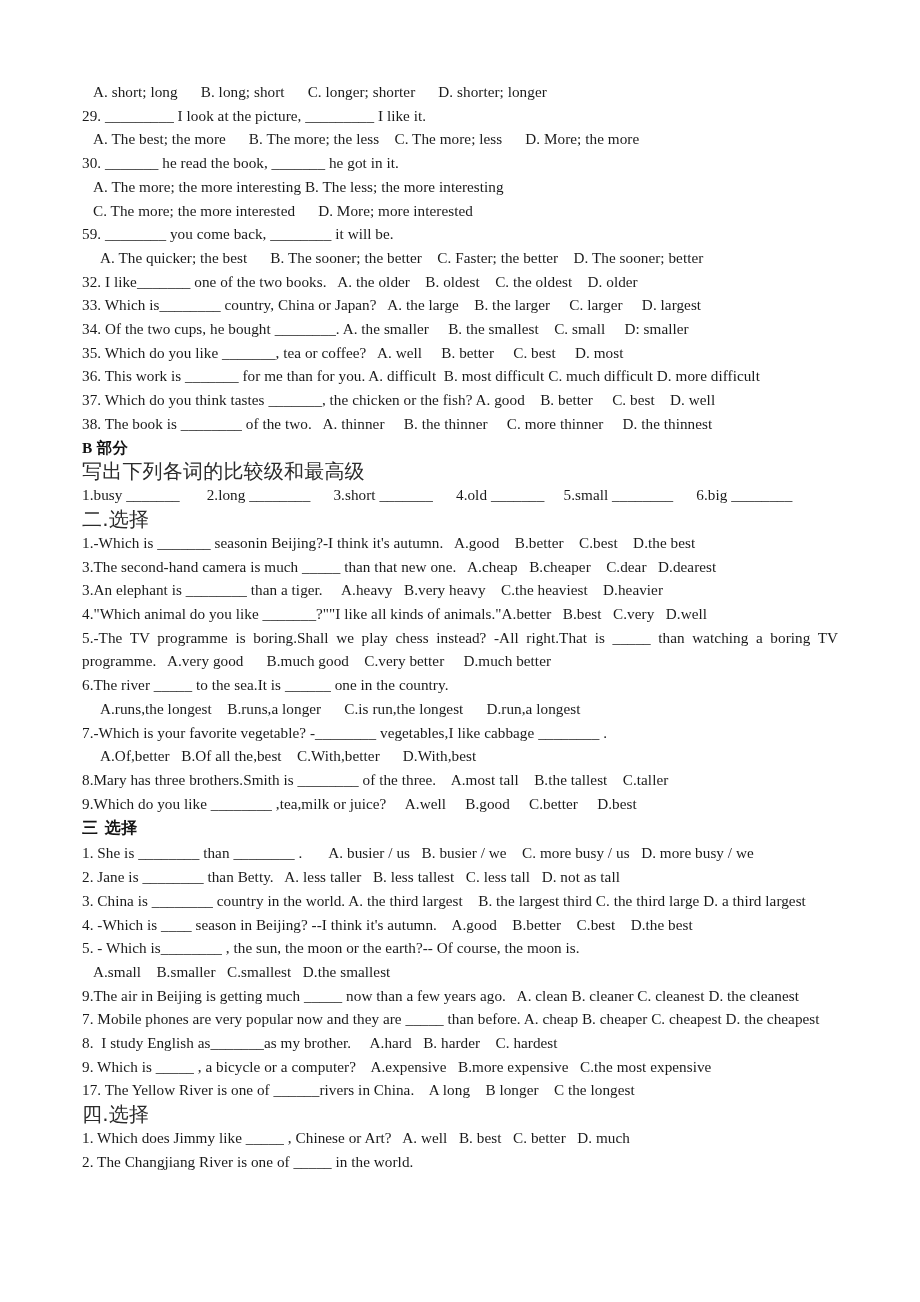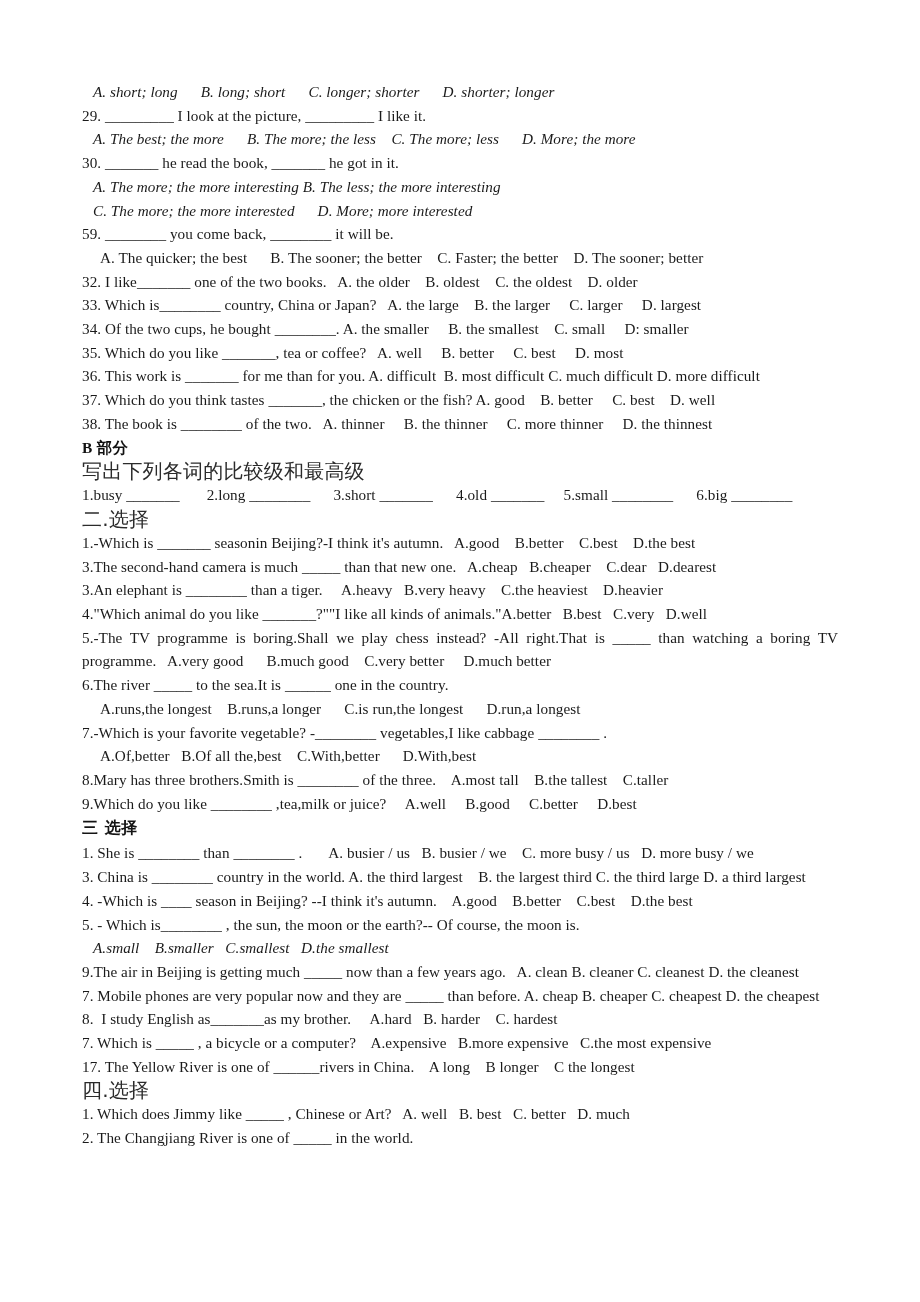--- a/index.html
+++ b/index.html
@@ -25,21 +25,21 @@
 
   
   .ln {
     font-family: "Liberation Serif", "DejaVu Serif", serif;
     font-size: 15.2px;
     line-height: 23.7px;
     color: #1a1a1a;
     white-space: pre-wrap;
     letter-spacing: 0.05px;
   }
-  .ln.indent1 { padding-left: 11px; font-style: italic; }
+  .ln.indent1 { padding-left: 11px; }
   .ln.indent2 { padding-left: 18px; }
 
   
   .ln.justify {
     text-align: justify;
     text-align-last: left;
   }
 
   
   .center-head {
@@ -116,28 +116,29 @@
         <div class="ln indent2">A.runs,the longest    B.runs,a longer      C.is run,the longest      D.run,a longest</div>
         <div class="ln">7.-Which is your favorite vegetable? -________ vegetables,I like cabbage ________ .</div>
         <div class="ln indent2">A.Of,better   B.Of all the,best    C.With,better      D.With,best</div>
         <div class="ln">8.Mary has three brothers.Smith is ________ of the three.    A.most tall    B.the tallest    C.taller</div>
         <div class="ln">9.Which do you like ________ ,tea,milk or juice?     A.well     B.good     C.better     D.best</div>
       </div>
 
     <div class="cn-bold">三 选择</div>
     <div id="sectionThree">
         <div class="ln">1. She is ________ than ________ .       A. busier / us   B. busier / we    C. more busy / us   D. more busy / we</div>
+        <div class="ln">2. Jane is ________ than Betty.   A. less taller   B. less tallest   C. less tall   D. not as tall</div>
         <div class="ln">3. China is ________ country in the world. A. the third largest    B. the largest third C. the third large D. a third largest</div>
         <div class="ln">4. -Which is ____ season in Beijing? --I think it's autumn.    A.good    B.better    C.best    D.the best</div>
         <div class="ln">5. - Which is________ , the sun, the moon or the earth?-- Of course, the moon is.</div>
         <div class="ln indent1">A.small    B.smaller   C.smallest   D.the smallest</div>
         <div class="ln">9.The air in Beijing is getting much _____ now than a few years ago.   A. clean B. cleaner C. cleanest D. the cleanest</div>
         <div class="ln">7. Mobile phones are very popular now and they are _____ than before. A. cheap B. cheaper C. cheapest D. the cheapest</div>
         <div class="ln">8.  I study English as_______as my brother.     A.hard   B. harder    C. hardest</div>
-        <div class="ln">7. Which is _____ , a bicycle or a computer?    A.expensive   B.more expensive   C.the most expensive</div>
+        <div class="ln">9. Which is _____ , a bicycle or a computer?    A.expensive   B.more expensive   C.the most expensive</div>
         <div class="ln">17. The Yellow River is one of ______rivers in China.    A long    B longer    C the longest</div>
       </div>
 
     <div class="cn-thin">四.选择</div>
     <div id="sectionFour">
         <div class="ln">1. Which does Jimmy like _____ , Chinese or Art?   A. well   B. best   C. better   D. much</div>
         <div class="ln">2. The Changjiang River is one of _____ in the world.</div>
       </div>
 
     <div class="blank-tail"></div>

